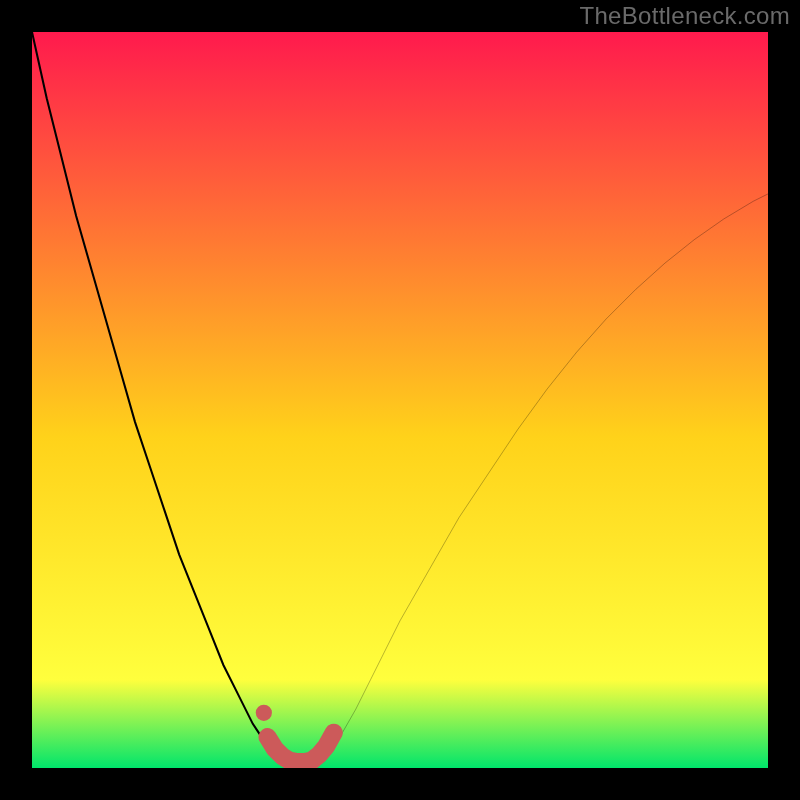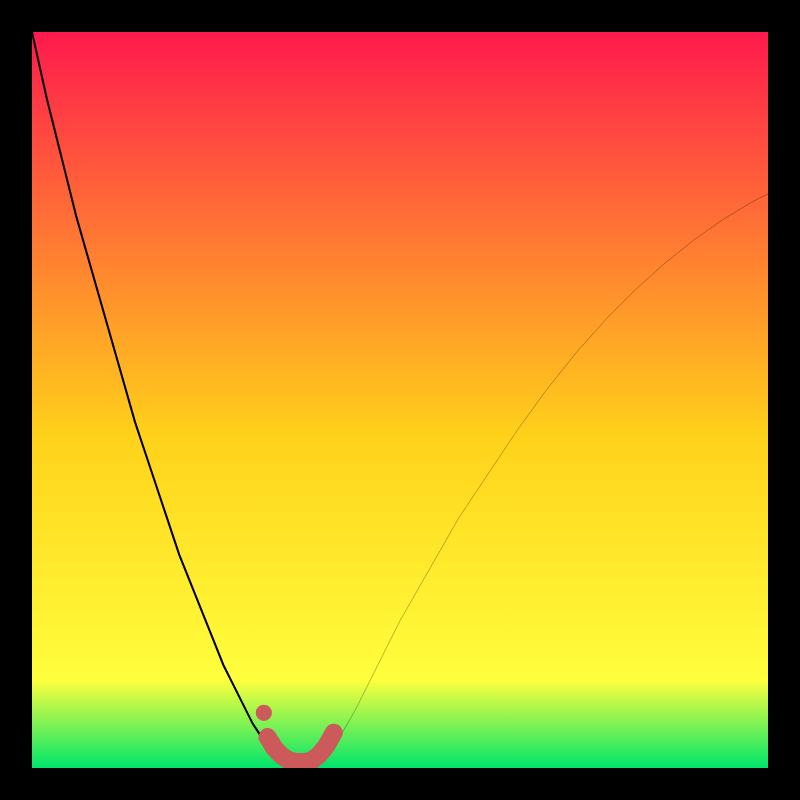--- a/index.html
+++ b/index.html
@@ -34,20 +34,21 @@
     width: 736px;
     height: 736px;
     display: block;
   }
 </style>
 </head>
 <body>
 
 <div class="frame">
 
+  <div class="watermark">TheBottleneck.com</div>
 
   <svg class="plot" viewBox="0 0 100 100" preserveAspectRatio="none">
     <defs>
       <linearGradient id="bg-grad" x1="0" y1="0" x2="0" y2="1">
         <stop offset="0" stop-color="#ff1a4d"></stop>
         <stop offset="0.55" stop-color="#ffd21a"></stop>
         <stop offset="0.88" stop-color="#ffff3d"></stop>
         <stop offset="1" stop-color="#00e56b"></stop>
       </linearGradient>
     </defs>

